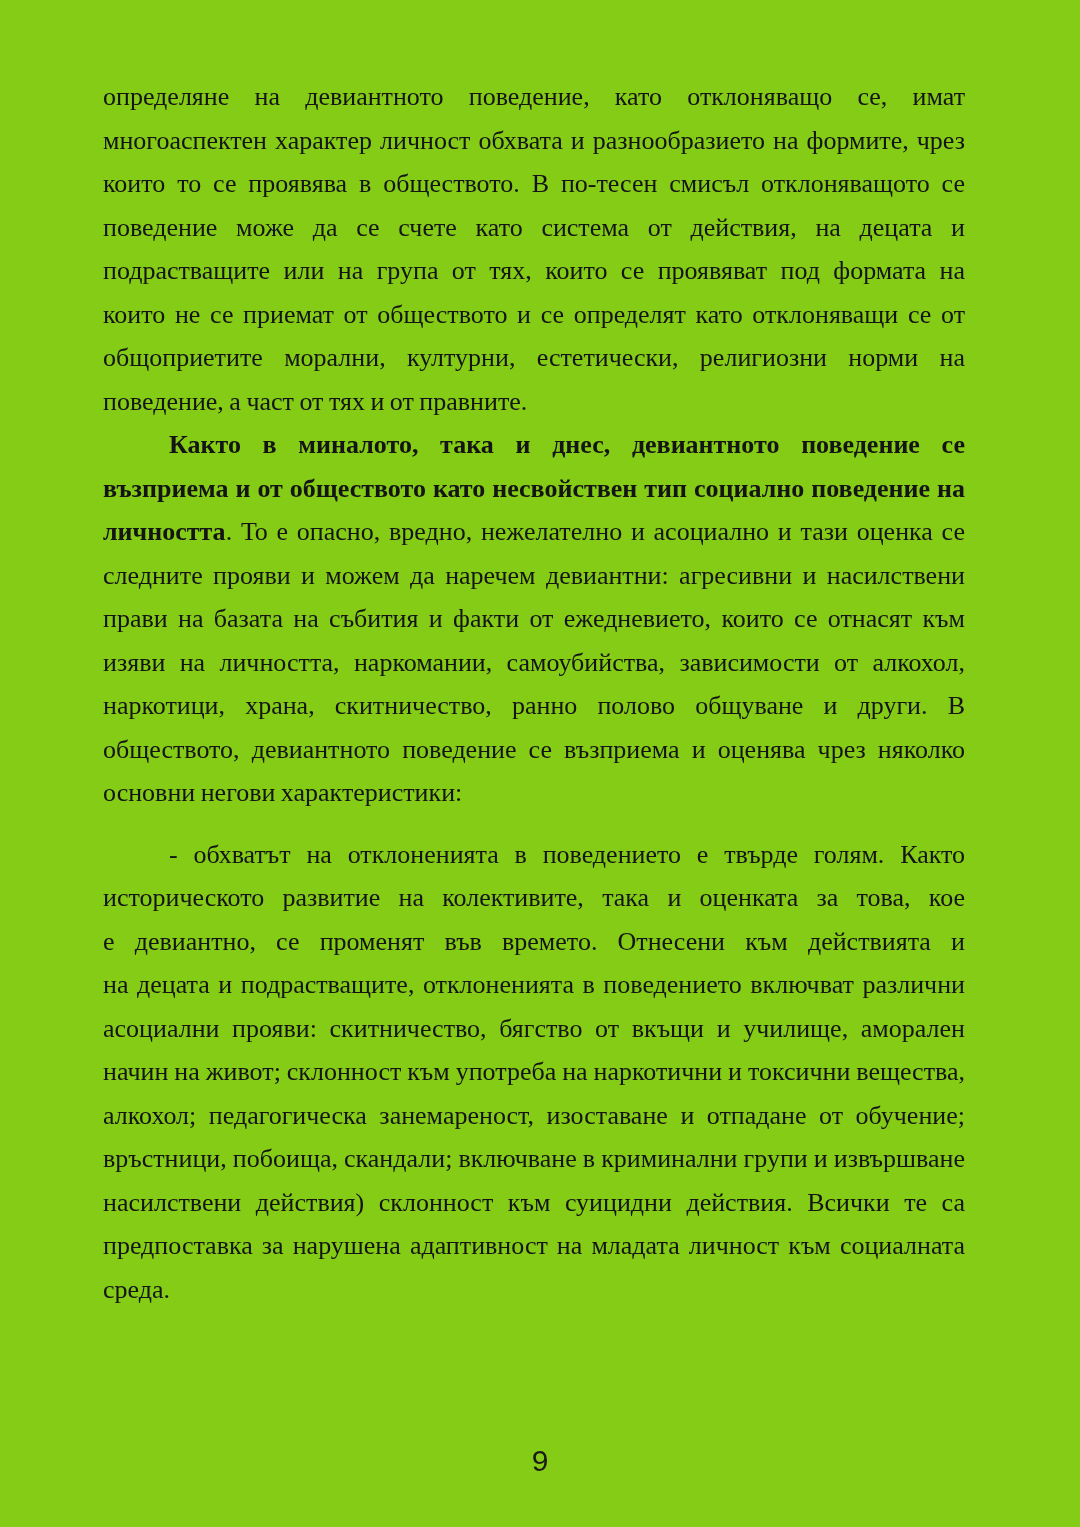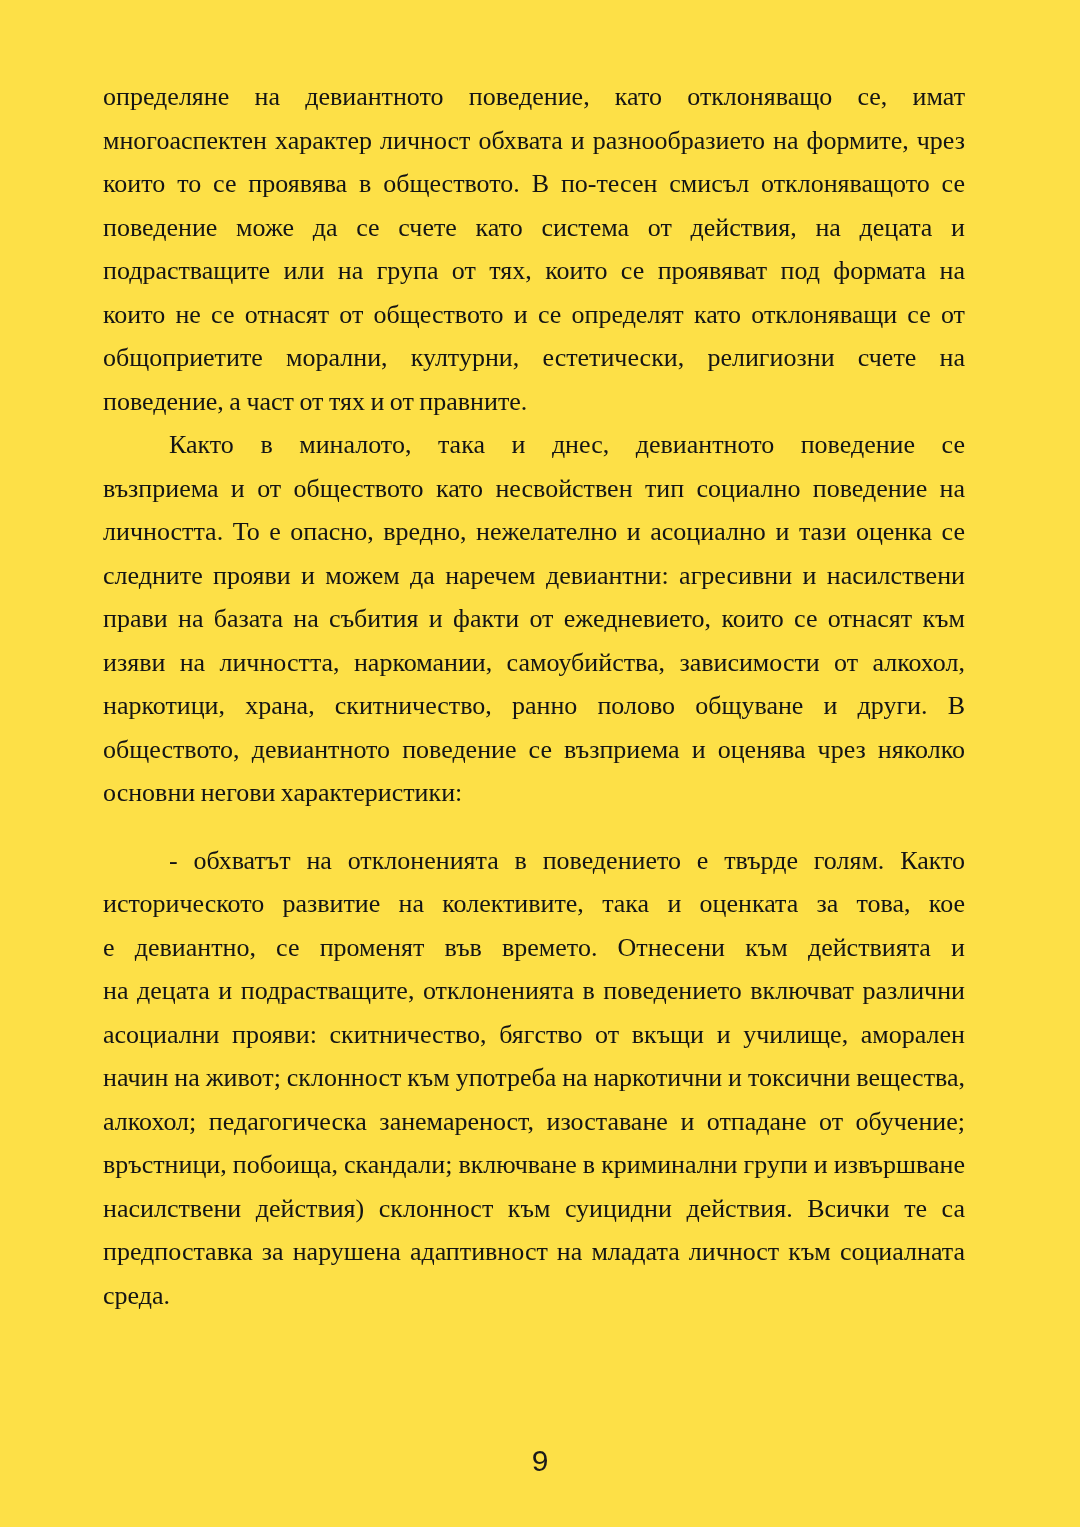--- a/index.html
+++ b/index.html
@@ -4,50 +4,50 @@
 <style>
   html, body {
     margin: 0;
     padding: 0;
     background: #ffffff;
   }
   .page {
     position: relative;
     width: 1080px;
     height: 1527px;
-    background: #fde047;
+    background: #84cc16;
     font-family: "Liberation Serif", "DejaVu Serif", serif;
     color: #141414;
     overflow: hidden;
   }
   .doc-body {
     position: absolute;
     left: 103px;
     top: 75px;
     width: 862px;
   }
   .para { margin: 0; padding: 0; }
-  .para.spaced { margin-top: 24px; }
+  .para.spaced { margin-top: 18px; }
   .line {
     font-size: 26px;
     line-height: 43.5px;
     height: 43.5px;
     overflow: hidden;
     word-spacing: -1px;
     text-align: justify;
     text-align-last: justify;
     text-justify: inter-word;
     white-space: normal;
   }
   .line.indent { text-indent: 66px; }
   .line.last {
     text-align: right;
     text-align-last: left;
   }
-  .bold { font-weight: normal; }
+  .bold { font-weight: bold; }
   .footer {
     position: absolute;
     left: 0;
     top: 1444px;
     width: 100%;
     text-align: center;
     font-family: "Liberation Sans", "DejaVu Sans", sans-serif;
     font-size: 30px;
     color: #1a1a1a;
   }
@@ -56,22 +56,22 @@
 <body>
 
 <div class="page">
   <div class="doc-body">
       <div class="para">
         <div class="line"><span>определяне на девиантното поведение, като отклоняващо се, имат</span></div>
         <div class="line"><span>многоаспектен характер личност обхвата и разнообразието на формите, чрез</span></div>
         <div class="line"><span>които то се проявява в обществото. В по-тесен смисъл отклоняващото се</span></div>
         <div class="line"><span>поведение може да се счете като система от действия, на децата и</span></div>
         <div class="line"><span>подрастващите или на група от тях, които се проявяват под формата на прояви,</span></div>
-        <div class="line"><span>които не се отнасят от обществото и се определят като отклоняващи се от</span></div>
-        <div class="line"><span>общоприетите морални, културни, естетически, религиозни счете на</span></div>
+        <div class="line"><span>които не се приемат от обществото и се определят като отклоняващи се от</span></div>
+        <div class="line"><span>общоприетите морални, културни, естетически, религиозни норми на</span></div>
         <div class="line last"><span>поведение, а част от тях и от правните.</span></div>
       </div>
       <div class="para">
         <div class="line indent"><span class="bold">Както в миналото, така и днес, девиантното поведение се</span></div>
         <div class="line"><span class="bold">възприема и от обществото като несвойствен тип социално поведение на</span></div>
         <div class="line"><span class="bold">личността</span><span>. То е опасно, вредно, нежелателно и асоциално и тази оценка се</span></div>
         <div class="line"><span>следните прояви и можем да наречем девиантни: агресивни и насилствени</span></div>
         <div class="line"><span>прави на базата на събития и факти от ежедневието, които се отнасят към</span></div>
         <div class="line"><span>изяви на личността, наркомании, самоубийства, зависимости от алкохол,</span></div>
         <div class="line"><span>наркотици, храна, скитничество, ранно полово общуване и други. В</span></div>

